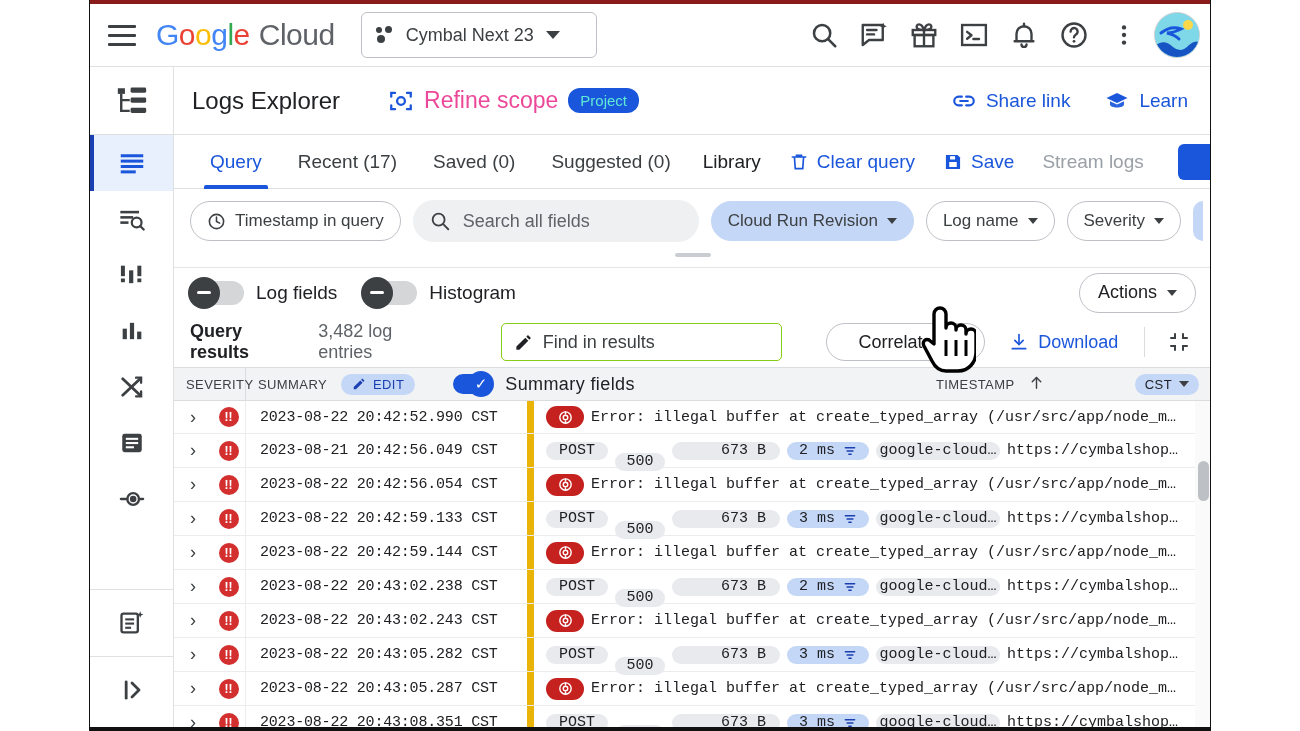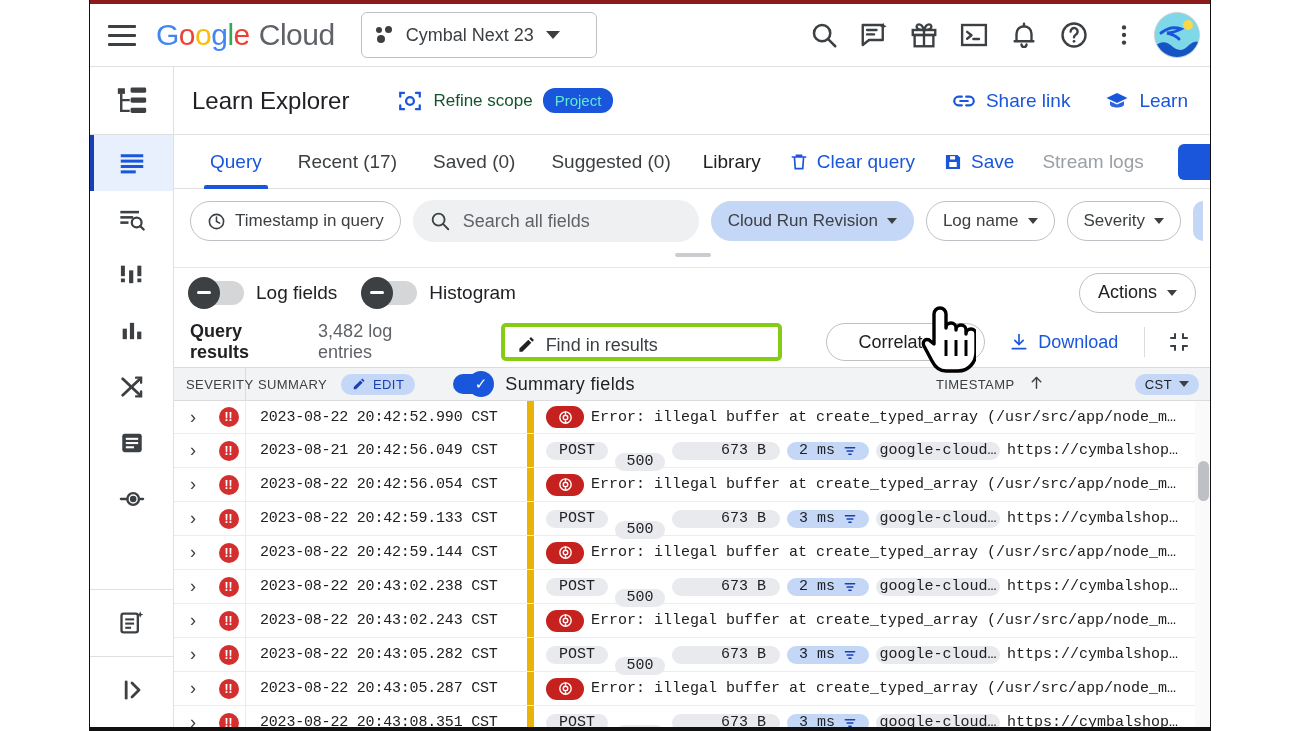--- a/index.html
+++ b/index.html
@@ -70,21 +70,21 @@
   .rail-gap { height:62px; }
   .rail-sep { height:1px; background:#e0e0e0; }
 
   
   .main { position:absolute; left:84px; top:67px; width:1038px; height:664px; background:#fff; }
 
   .page-head { height:68px; display:flex; align-items:center; border-bottom:1px solid #e0e0e0;
     padding:0 18px; }
   .page-title { font-size:24px; color:#202124; }
   .refine { display:flex; align-items:center; gap:10px; margin-left:48px; cursor:pointer; }
-  .refine-label { color:#14532d; font-size:17px; }
+  .refine-label { color:#ec4899; font-size:23px; }
   .scope-badge { background:#1a56db; color:#5eead4; font-size:15px; padding:4px 12px; border-radius:12px; }
   .head-right { margin-left:auto; display:flex; align-items:center; gap:34px; padding-right:6px; }
   .head-link { display:flex; align-items:center; gap:9px; color:#1a56db; font-size:19px; cursor:pointer; }
 
   
   .tabs { height:54px; display:flex; align-items:center; gap:0; border-bottom:1px solid #e0e0e0;
     padding-left:18px; position:relative; }
   .tab { height:54px; display:flex; align-items:center; padding:0 18px; font-size:19px; color:#3c4043;
     cursor:pointer; position:relative; white-space:nowrap; }
   .tab.active { color:#1a56db; }
@@ -121,22 +121,22 @@
   .tog .knob::after { content:""; width:14px; height:2.5px; background:#fff; border-radius:2px; }
   .tog-label { font-size:19px; color:#202124; margin-right:14px; }
   .actions-btn { margin-left:auto; height:40px; border:1px solid #bdc1c6; border-radius:20px;
     display:flex; align-items:center; gap:10px; padding:0 18px; font-size:18px; color:#202124;
     cursor:pointer; }
 
   
   .qresults { height:50px; display:flex; align-items:center; padding:0 16px; gap:16px; }
   .qr-title { font-size:18px; font-weight:bold; color:#202124; }
   .qr-count { font-size:18px; color:#5f6368; }
-  .find-box { margin-left:38px; width:290px; height:38px; border:4px solid #84cc16; border-radius:5px;
-    display:flex; gap:10px; padding:8px 12px; cursor:text; }
+  .find-box { margin-left:38px; width:290px; height:38px; border:1px solid #84cc16; border-radius:5px;
+    display:flex; align-items:center; gap:10px; padding:8px 12px; cursor:text; }
   .find-ph { font-size:18px; color:#3c4043; }
   .correlate { width:165px; height:38px; border:1px solid #bdc1c6; border-radius:19px;
     display:flex; align-items:center; justify-content:center; gap:10px; font-size:18px; color:#202124;
     cursor:pointer; position:relative; overflow:hidden; }
   .dl-link { display:flex; align-items:center; gap:9px; color:#1a56db; font-size:18px; cursor:pointer;
     margin-left:8px;}
   .vdiv { width:1px; height:30px; background:#dadce0; margin-left:10px; }
   .collapse-btn { width:36px;height:36px; display:flex;align-items:center;justify-content:center;
     cursor:pointer; }
 
@@ -375,21 +375,21 @@
         <svg width="28" height="28" viewBox="0 0 24 24" stroke="#3c4043" stroke-width="2.4" fill="none" stroke-linecap="round" stroke-linejoin="round">
           <line x1="7" y1="5" x2="7" y2="19"></line>
             <polyline points="12,6 18,12 12,18"></polyline>
         </svg>
       </div>
     </div>
 
     <div class="main">
 
       <div class="page-head">
-        <div class="page-title">Learn Explorer</div>
+        <div class="page-title">Logs Explorer</div>
         <div class="refine">
           <svg width="26" height="26" viewBox="0 0 24 24" stroke="#1a56db" stroke-width="2.1" fill="none" stroke-linecap="round">
             <path d="M3 8V4.5h3.5M21 8V4.5h-3.5M3 16v3.5h3.5M21 16v3.5h-3.5"></path>
             <circle cx="12" cy="12" r="3.6"></circle>
           </svg>
           <span class="refine-label">Refine scope</span>
           <span class="scope-badge">Project</span>
         </div>
         <div class="head-right">
           <div class="head-link">

